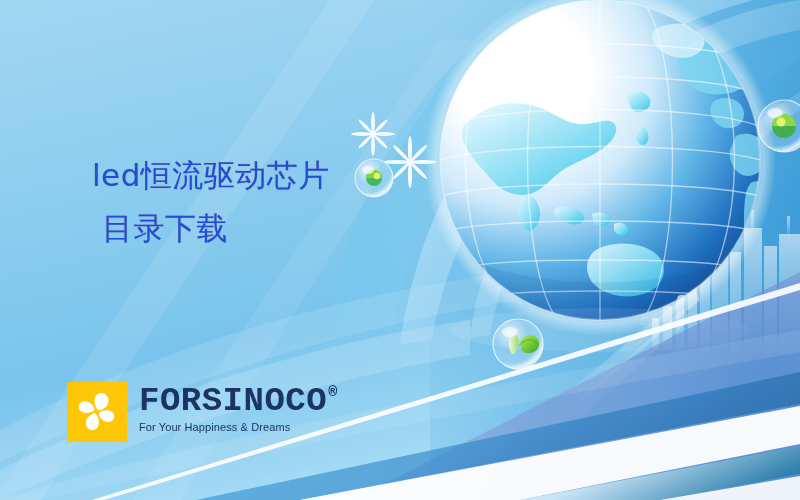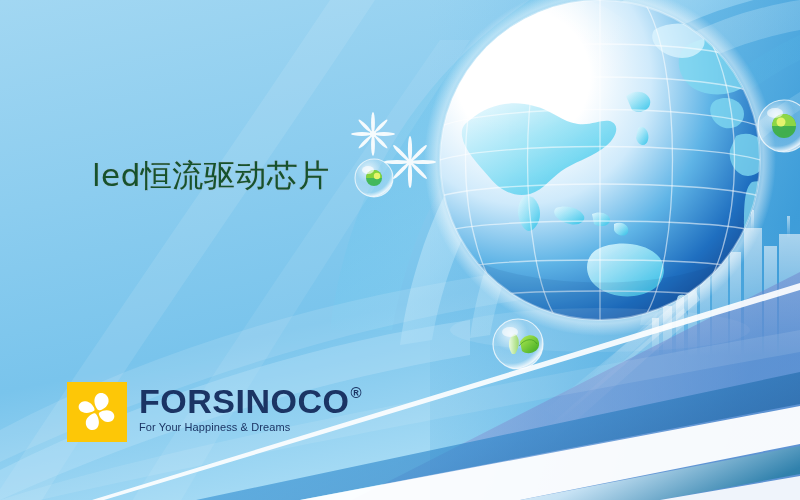--- a/index.html
+++ b/index.html
@@ -17,21 +17,21 @@
 
   
   #headline{
     position:absolute;
     left:72px; top:160px;
     width:360px;
     z-index:40;
     pointer-events:none;
   }
   .hl-line{
-    color:#14532d;
+    color:#1d4ed8;
     font-family:"DejaVu Sans","Liberation Sans",sans-serif;
     font-size:31px;
     line-height:1.0;
     letter-spacing:.5px;
     white-space:nowrap;
     text-shadow:0 0 1px rgba(246,48,10,.35);
   }
   .hl-line-1{margin:0 0 22px 20px;}
   .hl-line-2{margin:0 0 0 30px;}
 
@@ -50,21 +50,21 @@
   }
   #logo-mark svg{display:block;width:60px;height:60px;}
   #logo-text{
     margin-left:12px;
     padding-top:2px;
   }
   #logo-word{
     display:flex;
     align-items:flex-start;
     color:#1b3464;
-    font-family:Liberation Sans, sans-serif;
+    font-family:Liberation Mono, monospace;
     font-weight:bold;
     font-size:34px;
     line-height:1;
     letter-spacing:.5px;
   }
   #logo-reg{
     font-size:15px;
     line-height:1;
     margin-left:1px;
     margin-top:1px;
@@ -411,20 +411,21 @@
       <path d="M800,446 L520,500 L660,500 L800,474 Z" fill="url(#tealG)" opacity=".9"></path>
 
       <path d="M800,476 L660,500 L800,500 Z" fill="#ffffff" opacity=".9"></path>
 
       <path d="M0,500 C150,452 380,404 800,330 L800,352 C400,424 170,470 40,500 Z" fill="#ffffff" opacity=".10"></path>
     </svg>
   </div>
 
   <div id="headline">
     <div class="hl-line hl-line-1">led恒流驱动芯片</div>
+    <div class="hl-line hl-line-2">目录下载</div>
   </div>
 
   <div id="logo">
     <div id="logo-mark">
       <svg viewBox="0 0 60 60" xmlns="http://www.w3.org/2000/svg">
         <rect x="0" y="0" width="60" height="60" fill="#fdc707"></rect>
         <g fill="#ffffff">
           <path d="M30.5,27.5 C27,23 26,16 30,12.5 C34.5,9 40.5,12 41.5,17.5
                    C42.4,22.6 37.5,27.2 33,28.2 C32,28.4 31,28.1 30.5,27.5 Z"></path>
           <path d="M32.5,30.5 C37,27.5 44,27.5 46.5,31.5 C49,35.7 45.5,40.5 40.5,40

